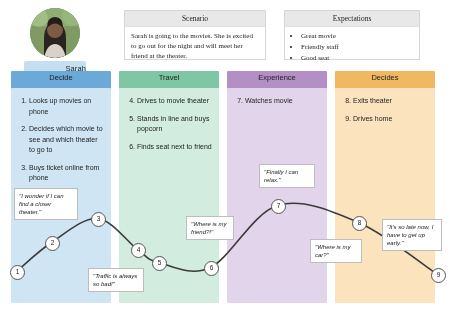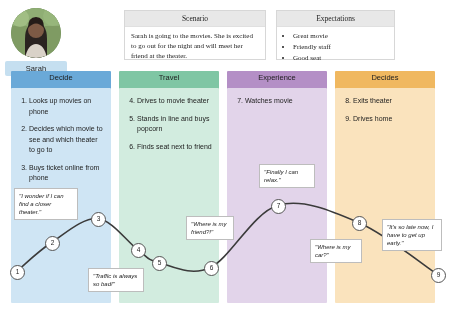--- a/index.html
+++ b/index.html
@@ -17,24 +17,24 @@
   #canvas {
     position: absolute;
     left: 0; top: 0;
     width: 450px;
     height: 323px;
   }
 
   
   .persona {
     position: absolute;
-    left: 5px;
+    left: 24px;
     top: 8px;
     width: 62px;
-    text-align: center;
+    text-align: right;
   }
   .persona-photo {
     width: 50px;
     height: 50px;
     border-radius: 50%;
     margin: 0 auto;
     overflow: hidden;
     position: relative;
     background: #6f8f5a;
   }
@@ -70,21 +70,21 @@
     color: #1d1d1d;
     padding: 4px 6px 4px 6px;
   }
   .topbox-body ul {
     margin: 0;
     padding-left: 10px;
   }
   .topbox-body li { margin: 0 0 1px 0; }
 
   #scenario-box { left: 124px; top: 10px; width: 142px; height: 50px; }
-  #expectations-box { left: 276px; top: 10px; width: 119px; height: 50px; }
+  #expectations-box { left: 284px; top: 10px; width: 136px; height: 50px; }
 
   
   .phase-col {
     position: absolute;
     top: 71px;
     width: 100px;
     height: 232px;
   }
   .phase-head {
     height: 29px;

